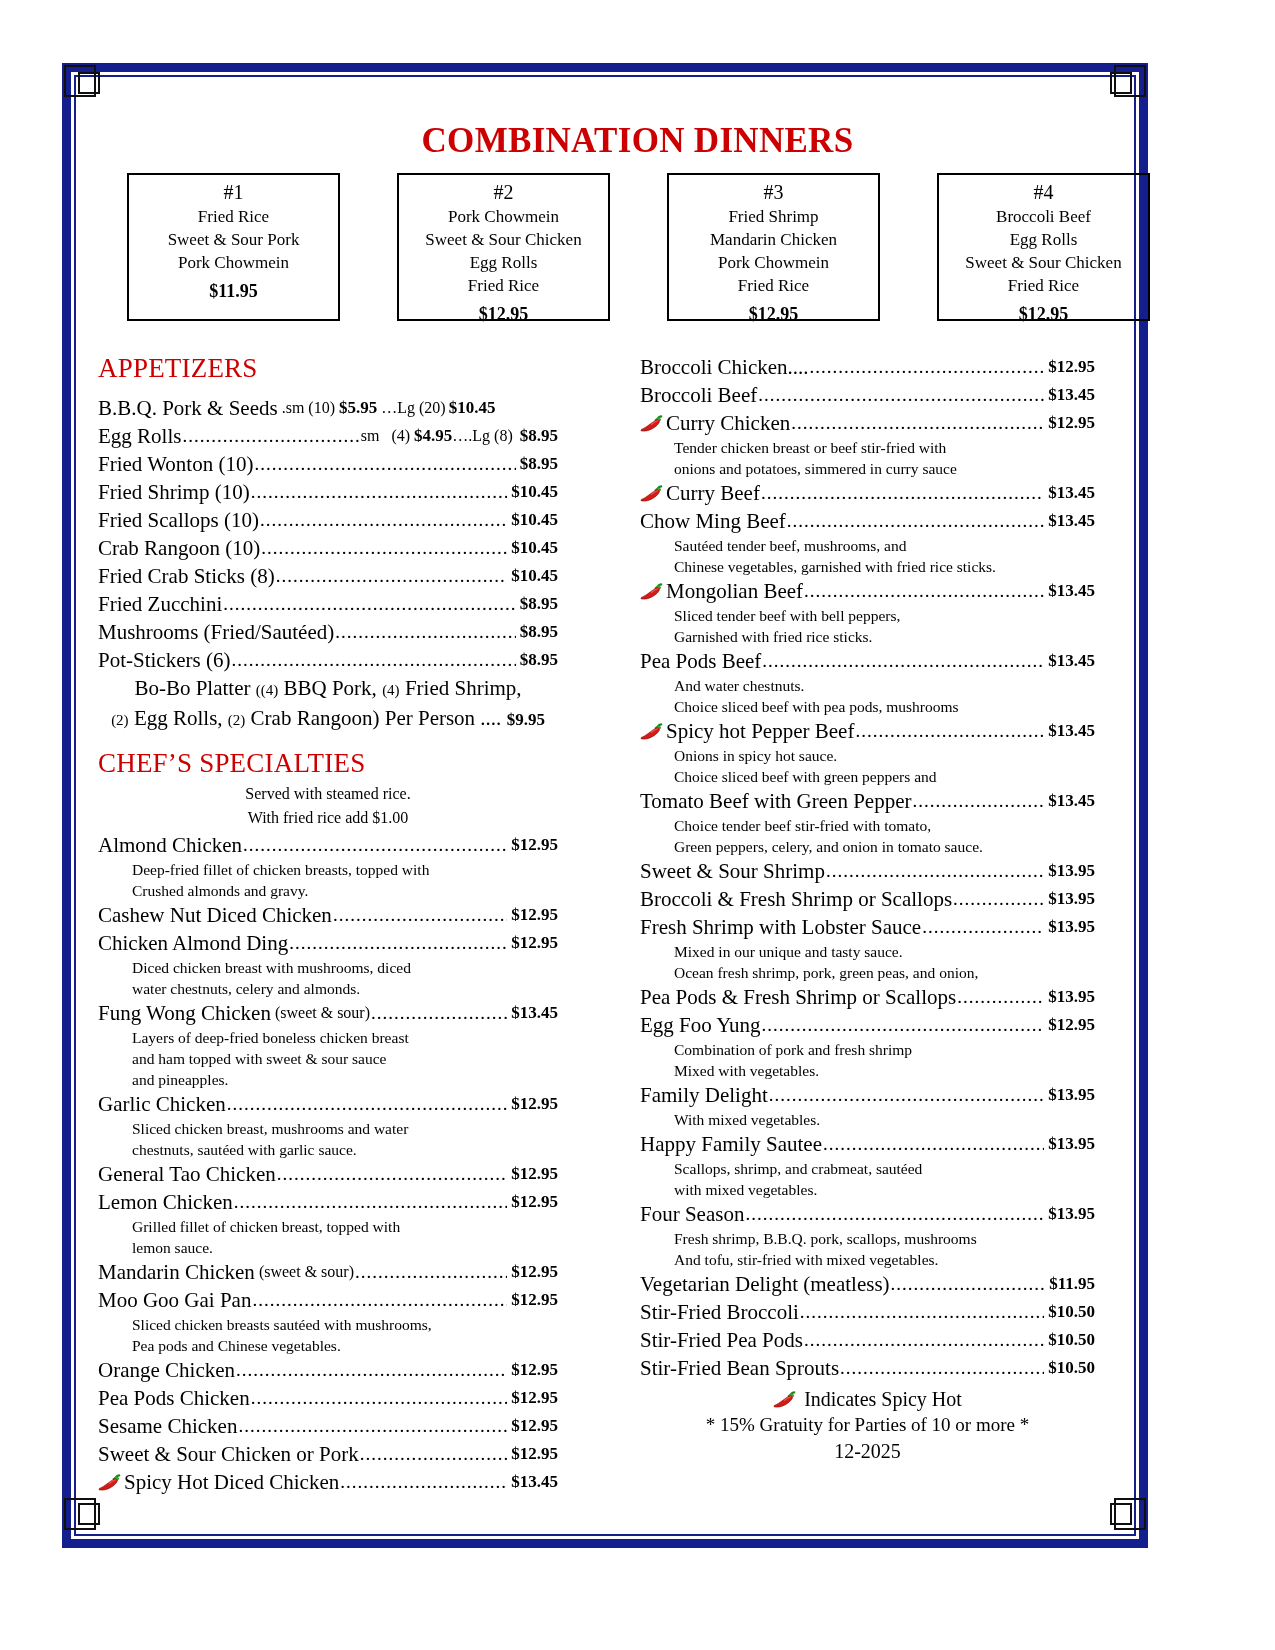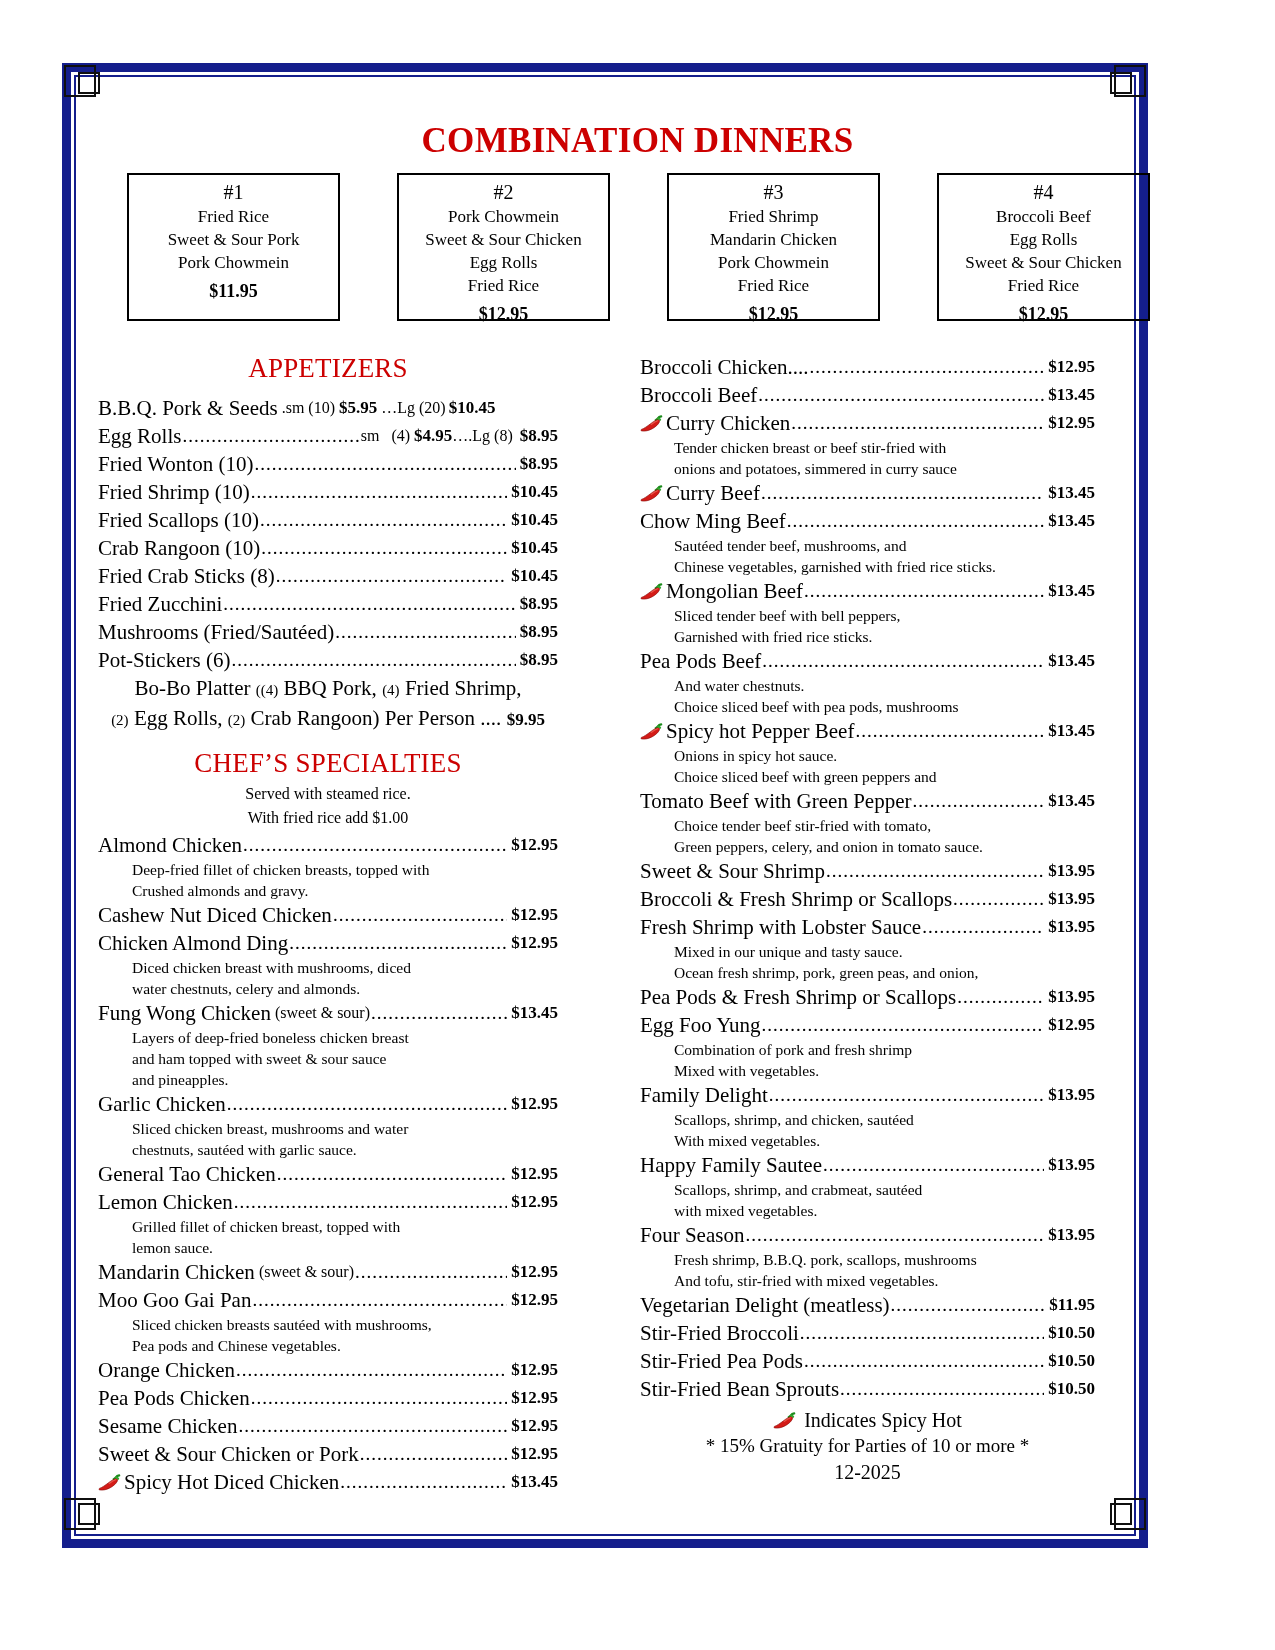--- a/index.html
+++ b/index.html
@@ -102,21 +102,21 @@
     width: 460px;
   }
   .col-right {
     position: absolute;
     left: 640px; top: 345px;
     width: 455px;
   }
   .section-head {
     color: #cc0000;
     font-size: 27px;
-    text-align: center;
+    text-align: left;
     margin: 0 0 10px 0;
     letter-spacing: 0.2px;
   }
   .section-head.tight { margin-bottom: 4px; }
   .sub-note {
     text-align: center;
     font-size: 16px;
     line-height: 22px;
     margin-bottom: 2px;
   }
@@ -534,21 +534,20 @@
         <div class="desc">
           <div>Combination of pork and fresh shrimp</div>
           <div>Mixed with vegetables.</div>
         </div>
         <div class="row">
           <span class="nm">Family Delight</span>
           <span class="lead">........................................................................................................................................................................................................</span>
           <span class="pr">$13.95</span>
         </div>
         <div class="desc">
-          <div>Scallops, shrimp, and chicken, sautéed</div>
           <div>With mixed vegetables.</div>
         </div>
         <div class="row">
           <span class="nm">Happy Family Sautee</span>
           <span class="lead">........................................................................................................................................................................................................</span>
           <span class="pr">$13.95</span>
         </div>
         <div class="desc">
           <div>Scallops, shrimp, and crabmeat, sautéed</div>
           <div>with mixed vegetables.</div>

